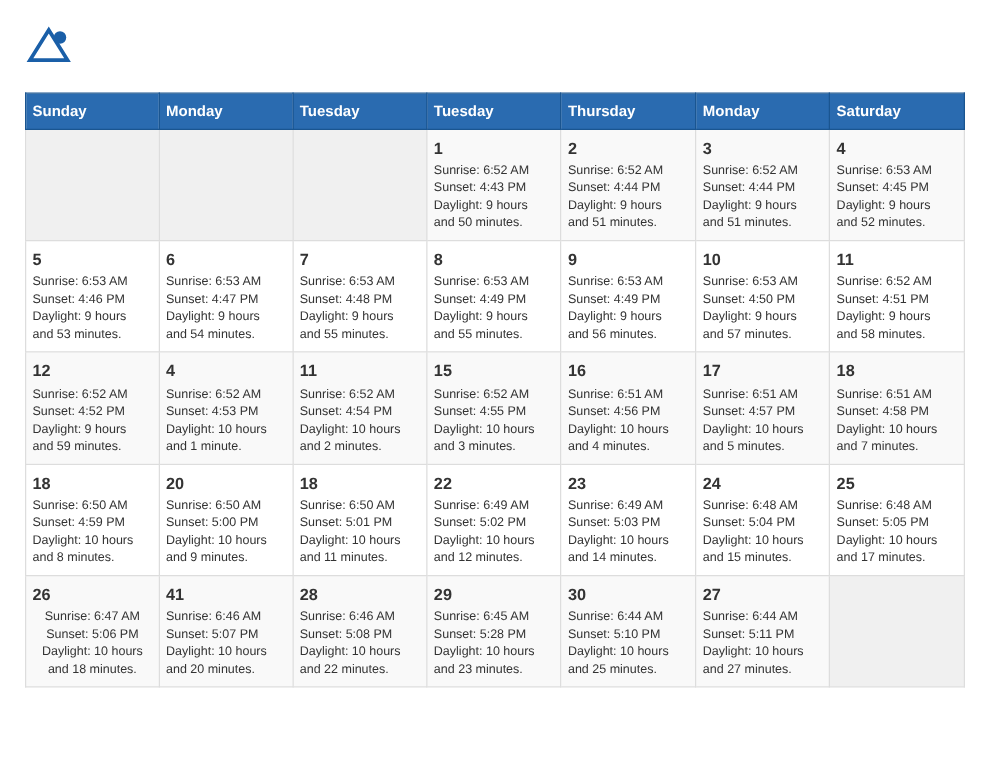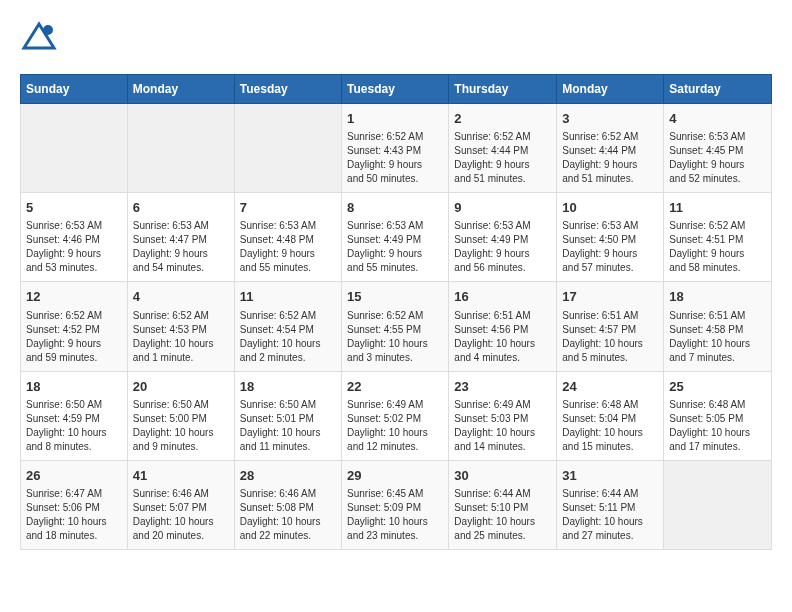--- a/index.html
+++ b/index.html
@@ -307,21 +307,21 @@
           <div class="day-num">25</div>
           <div class="cell-info" style="white-space: pre-line;">Sunrise: 6:48 AM
 Sunset: 5:05 PM
 Daylight: 10 hours
 and 17 minutes.</div>
         </td>
       </tr>
       <tr>
         <td>
           <div class="day-num">26</div>
-          <div class="cell-info" style="white-space: pre-line;">Sunrise: 6:47 AM
+          <div class="cell-info" style="white-space: pre-line; text-align: center;">Sunrise: 6:47 AM
 Sunset: 5:06 PM
 Daylight: 10 hours
 and 18 minutes.</div>
         </td>
         <td>
           <div class="day-num">41</div>
           <div class="cell-info" style="white-space: pre-line;">Sunrise: 6:46 AM
 Sunset: 5:07 PM
 Daylight: 10 hours
 and 20 minutes.</div>
@@ -329,33 +329,33 @@
         <td>
           <div class="day-num">28</div>
           <div class="cell-info" style="white-space: pre-line;">Sunrise: 6:46 AM
 Sunset: 5:08 PM
 Daylight: 10 hours
 and 22 minutes.</div>
         </td>
         <td>
           <div class="day-num">29</div>
           <div class="cell-info" style="white-space: pre-line;">Sunrise: 6:45 AM
-Sunset: 5:09 PM
+Sunset: 5:28 PM
 Daylight: 10 hours
 and 23 minutes.</div>
         </td>
         <td>
           <div class="day-num">30</div>
           <div class="cell-info" style="white-space: pre-line;">Sunrise: 6:44 AM
 Sunset: 5:10 PM
 Daylight: 10 hours
 and 25 minutes.</div>
         </td>
         <td>
-          <div class="day-num">31</div>
+          <div class="day-num">27</div>
           <div class="cell-info" style="white-space: pre-line;">Sunrise: 6:44 AM
 Sunset: 5:11 PM
 Daylight: 10 hours
 and 27 minutes.</div>
         </td>
         <td class="empty-cell"></td>
       </tr>
     </tbody>
 </table>
 

